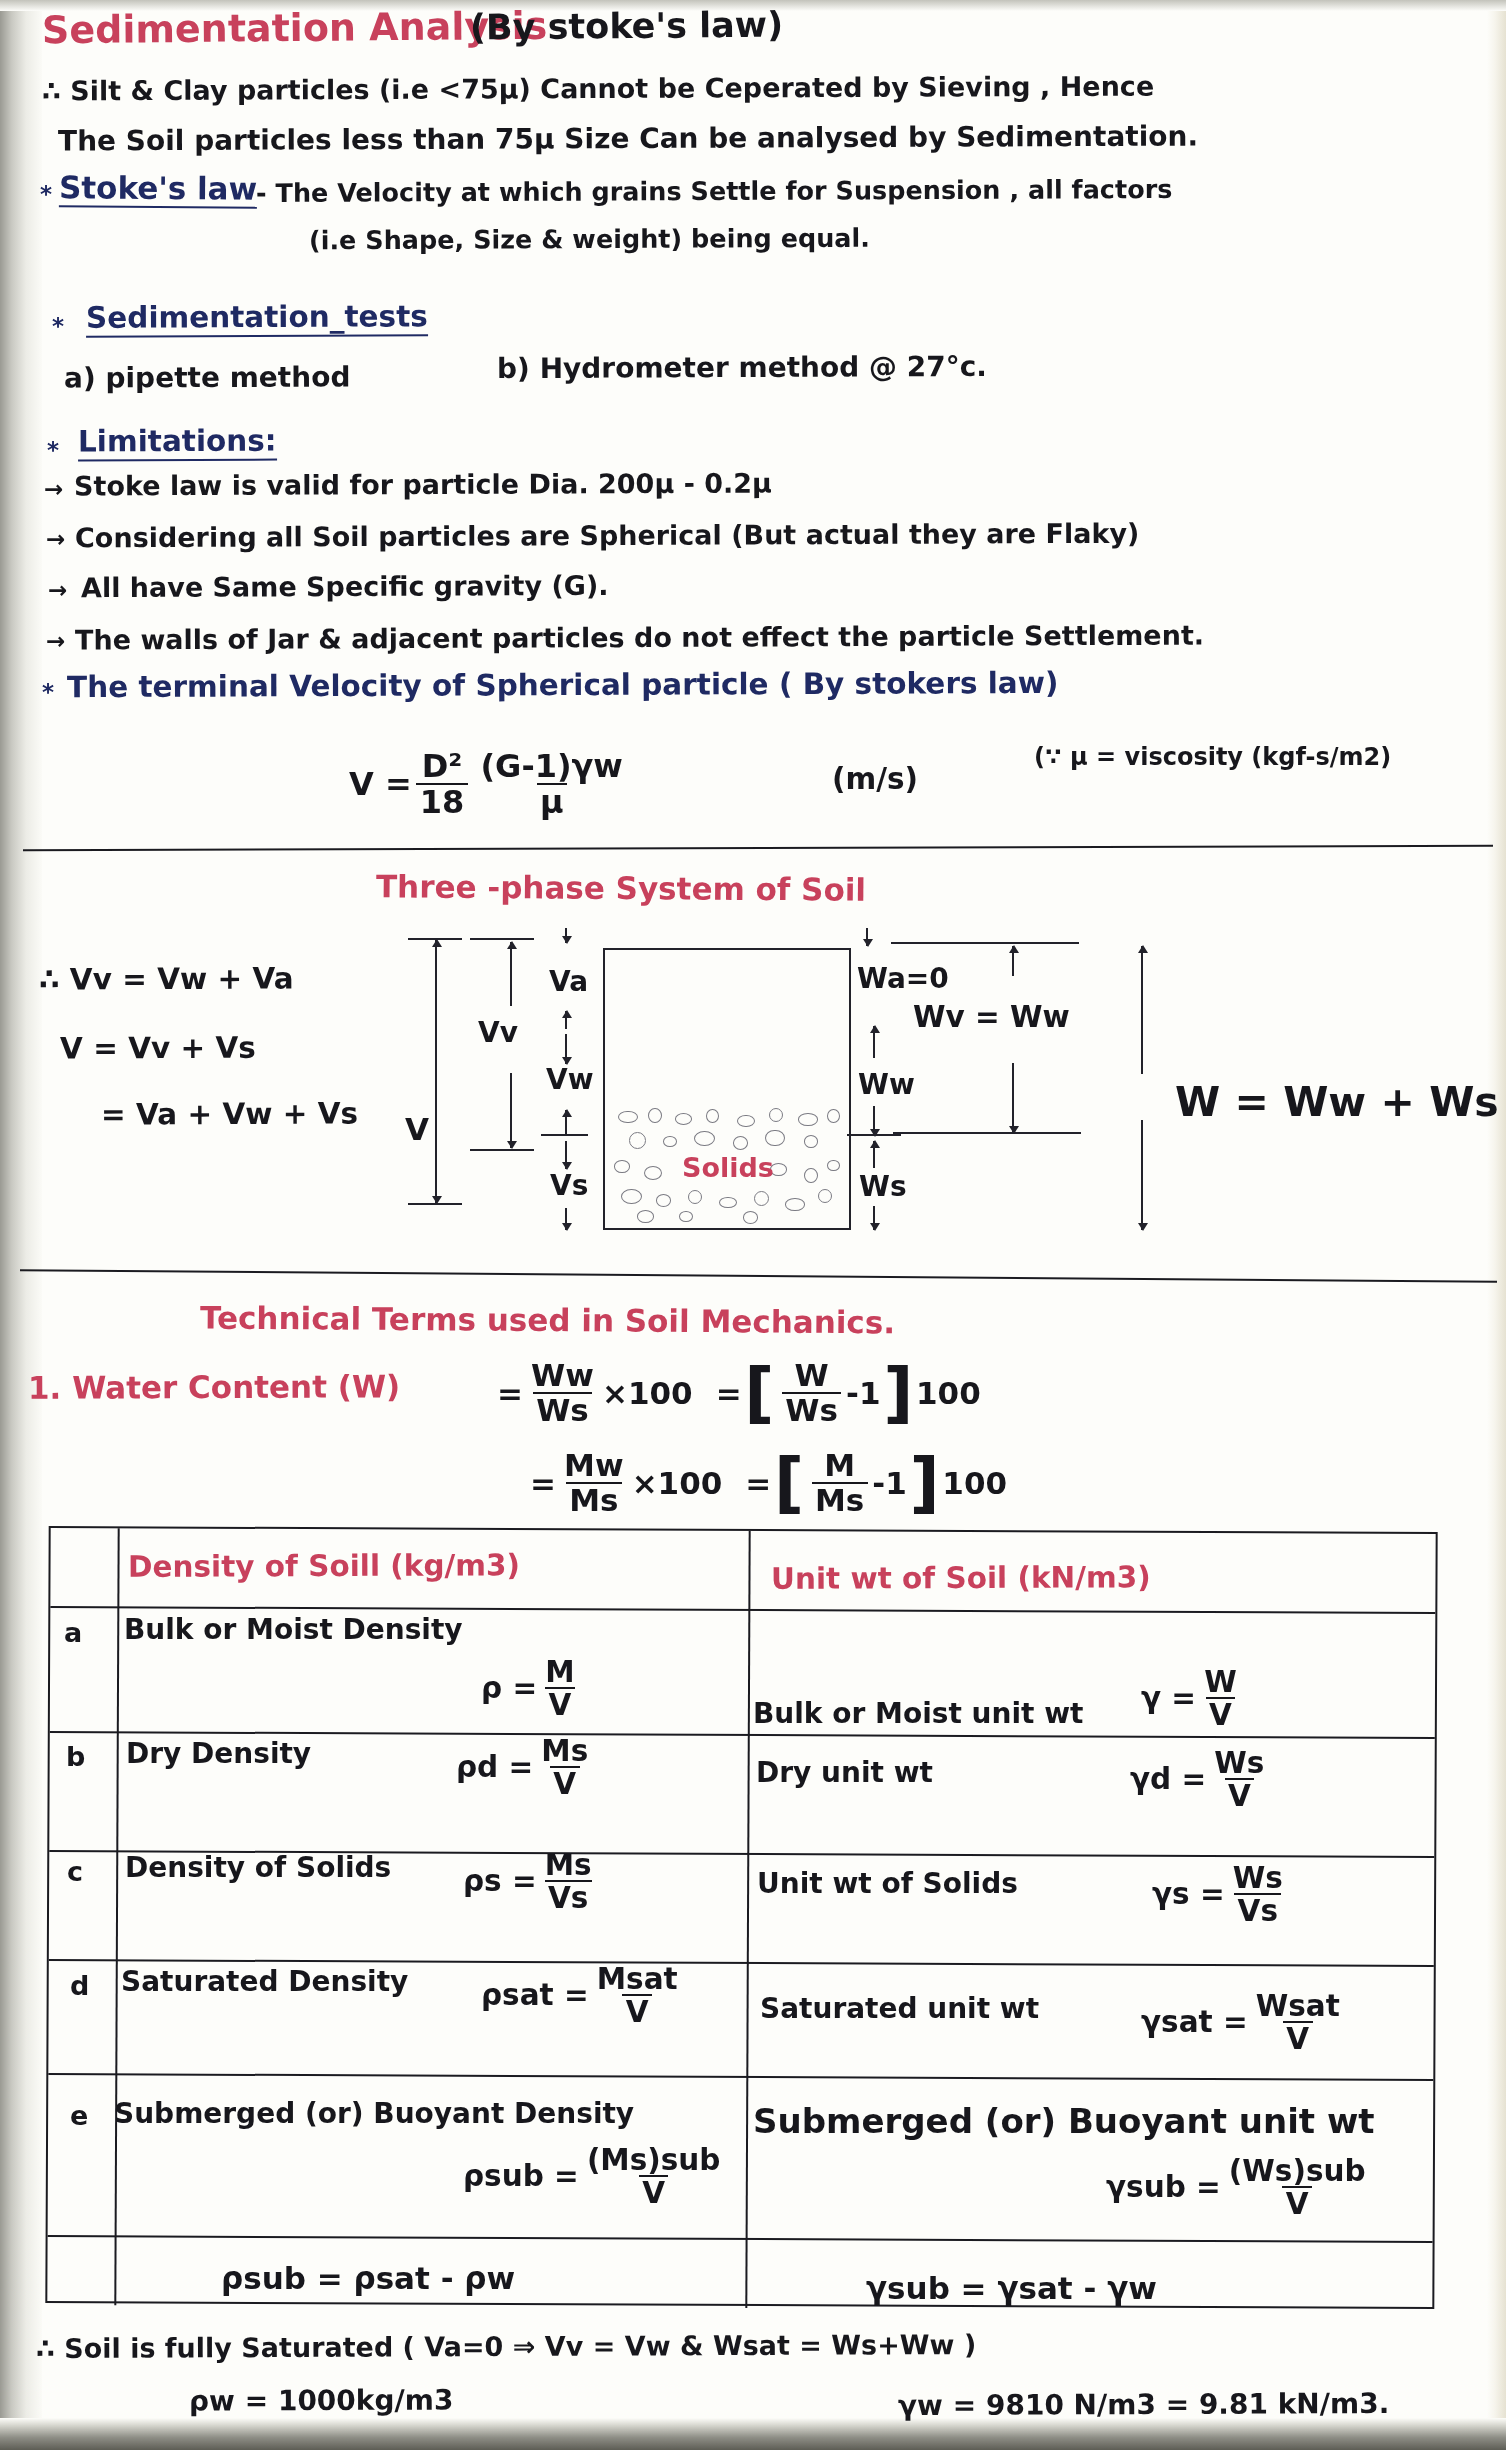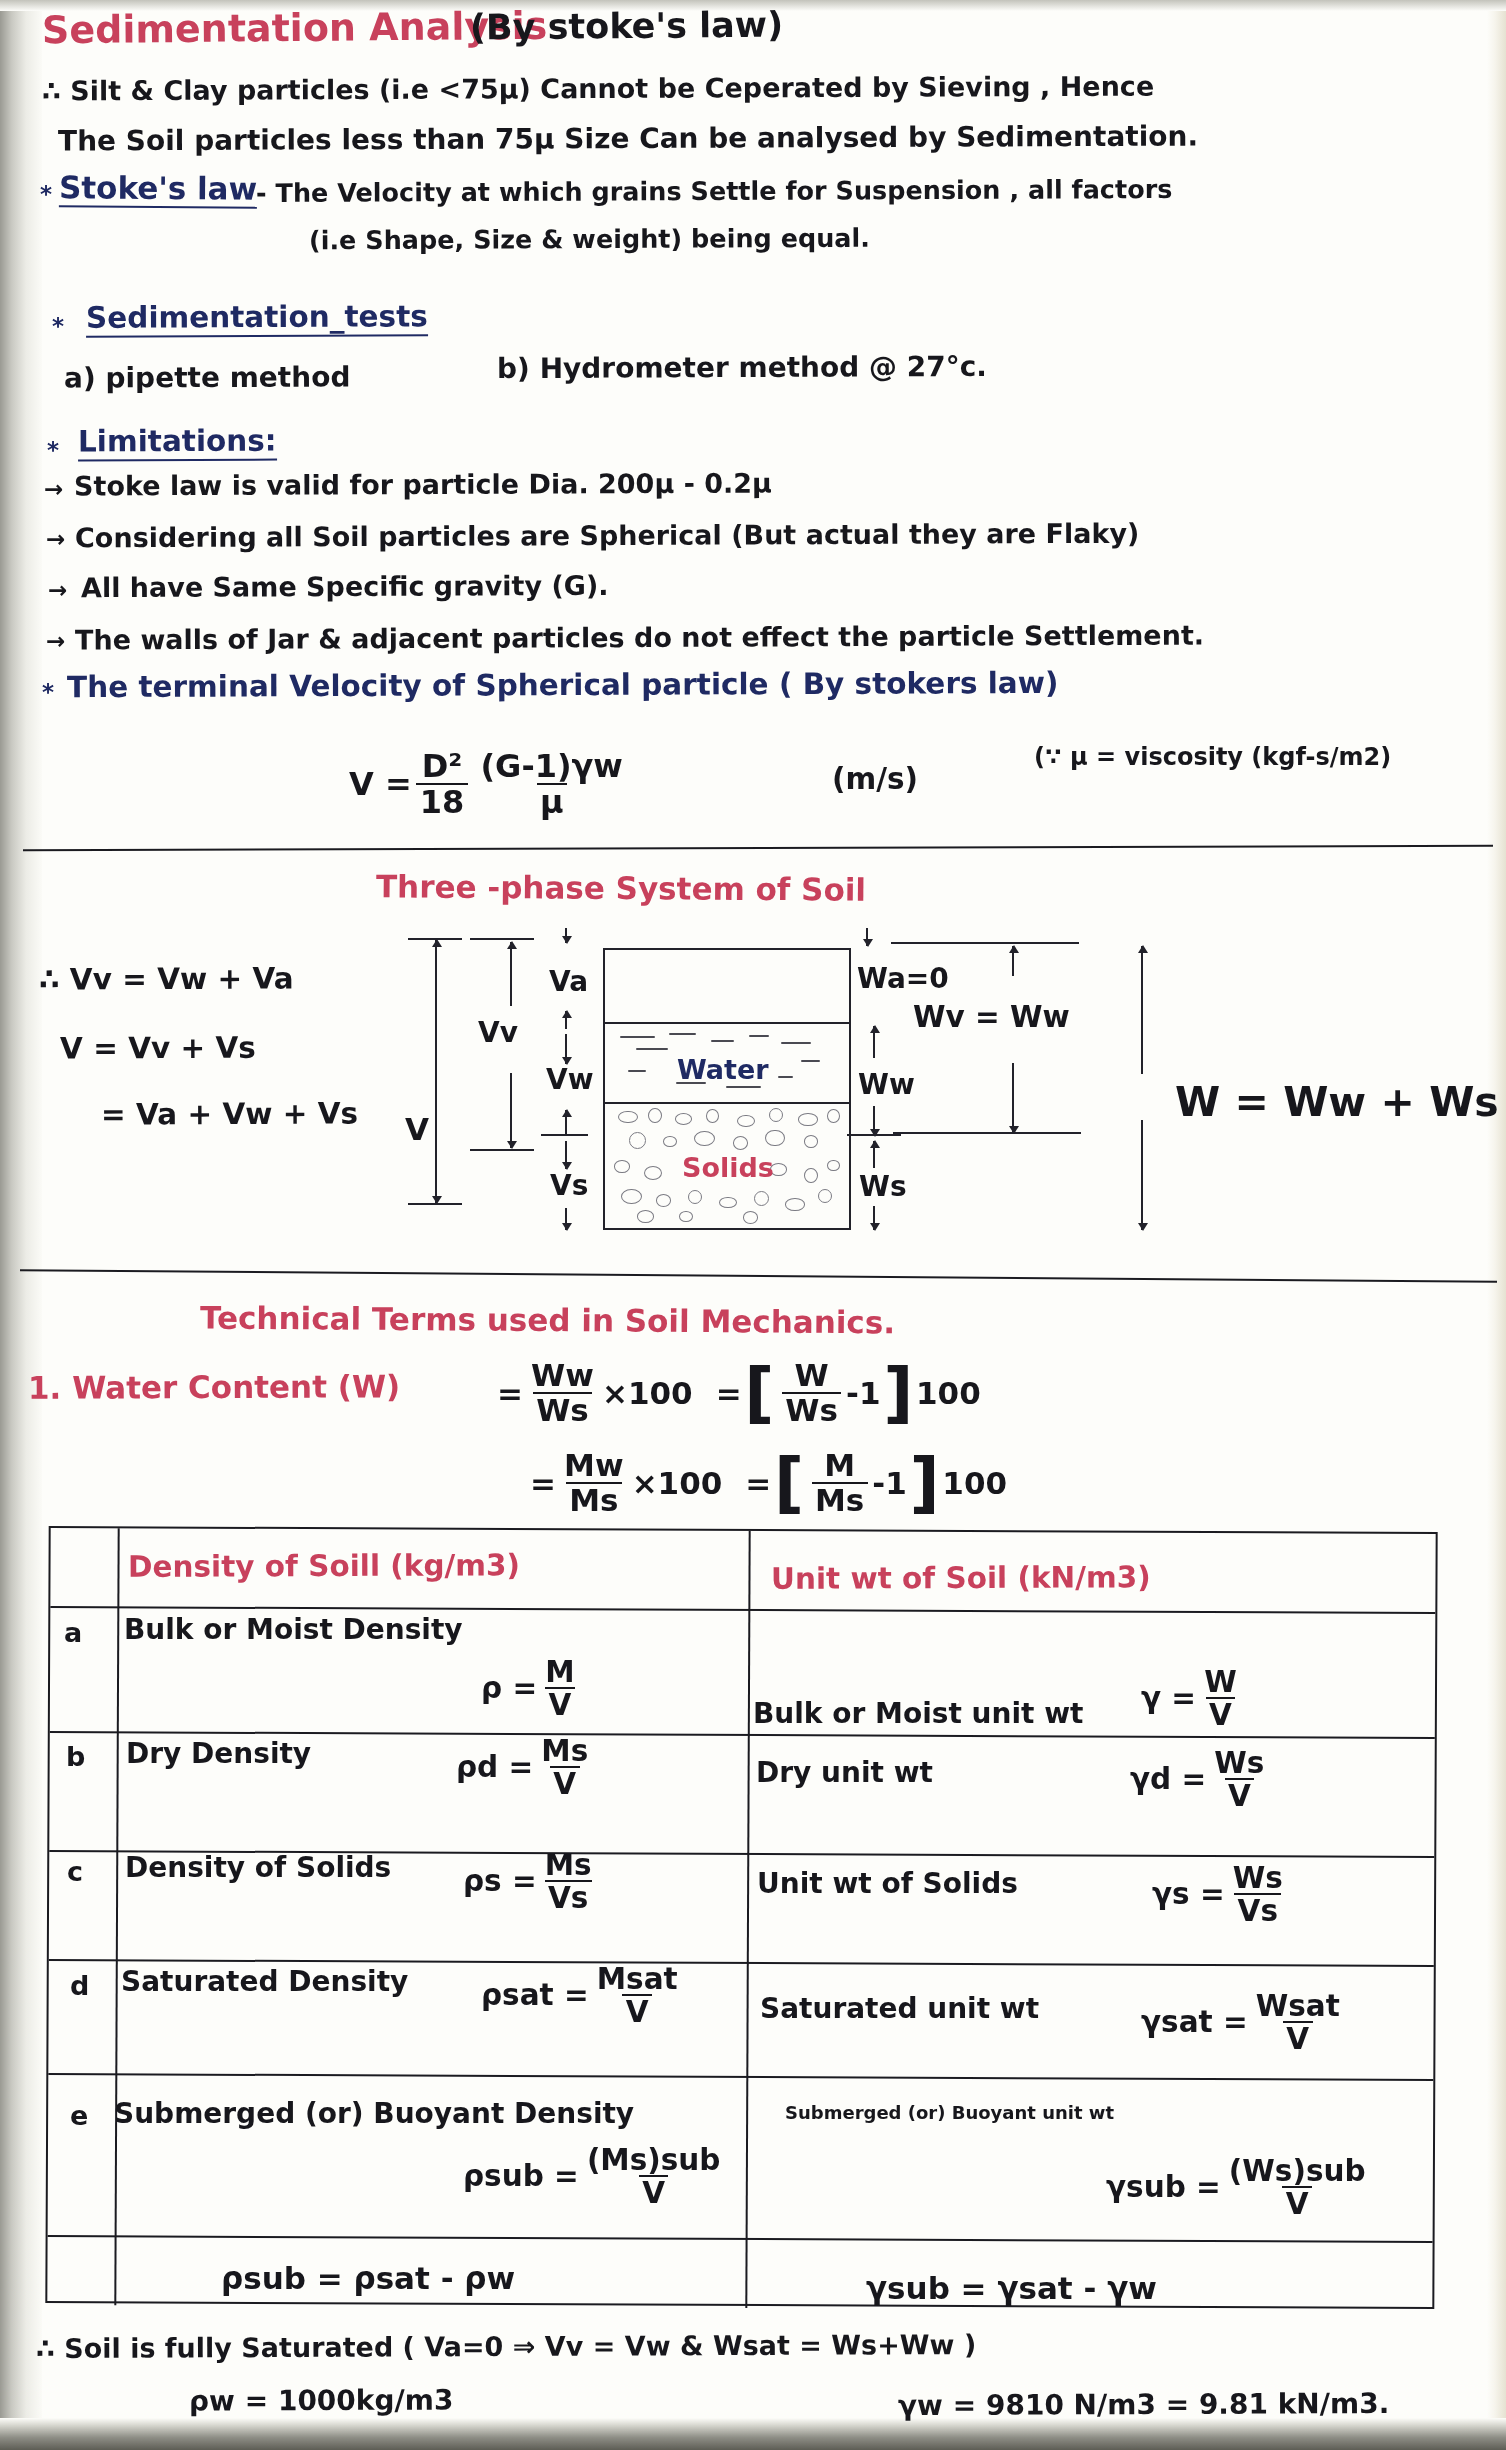--- a/index.html
+++ b/index.html
@@ -171,34 +171,20 @@
   <div class="dn-arrow" style="left:565px;top:1034px;height:29.5px;"></div>
   <div class="t hw ink-black" style="left:546px;top:1066px;font-size:28px;">Vw</div>
   <div class="up-arrow" style="left:565px;top:1110px;height:25.5px;"></div>
   <div class="tick" style="left:541px;top:1134px;width:47px;"></div>
 
   <div class="dn-arrow" style="left:565px;top:1141px;height:28px;"></div>
   <div class="t hw ink-black" style="left:550px;top:1172px;font-size:28px;">Vs</div>
   <div class="dn-arrow" style="left:565px;top:1208px;height:21.5px;"></div>
 
   <div class="tp-box" style="left:603px;top:948px;width:248px;height:282px;">
-    <div class="tp-sec water dashes" style="top:72px;height:82px;">
-      <span style="left:14.8px;top:12px;width:35px;"></span>
-      <span style="left:64px;top:9.4px;width:27px;"></span>
-      <span style="left:106px;top:16px;width:23px;"></span>
-      <span style="left:144px;top:10.7px;width:20px;"></span>
-      <span style="left:176px;top:17.5px;width:29.5px;"></span>
-      <span style="left:31px;top:24px;width:32px;"></span>
-      <span style="left:196px;top:36px;width:19px;"></span>
-      <span style="left:23px;top:46px;width:17.5px;"></span>
-      <span style="left:71px;top:58px;width:29.5px;"></span>
-      <span style="left:121px;top:62px;width:35px;"></span>
-      <span style="left:173px;top:52px;width:14.8px;"></span>
-      <span class="hw ink-blue" style="position:absolute;left:72px;top:29.5px;height:auto;background:none;font-size:27px;">Water</span>
-    </div>
     <div class="tp-sec grains" style="top:154px;height:124px;">
       <span style="left:13.4px;top:6.7px;width:17.5px;height:10.7px;"></span>
       <span style="left:43px;top:4px;width:12px;height:13.4px;"></span>
       <span style="left:70px;top:9.4px;width:14.8px;height:9.4px;"></span>
       <span style="left:101px;top:5.4px;width:10.7px;height:12px;"></span>
       <span style="left:132px;top:10.7px;width:16px;height:10.7px;"></span>
       <span style="left:164px;top:4px;width:12px;height:12px;"></span>
       <span style="left:193px;top:9.4px;width:17.5px;height:10.7px;"></span>
       <span style="left:222px;top:5.4px;width:10.7px;height:12px;"></span>
       <span style="left:24px;top:28px;width:14.8px;height:14.8px;"></span>
@@ -401,21 +387,21 @@
   <div class="t hw ink-black" style="left:114px;top:2100px;font-size:28px;">Submerged (or) Buoyant Density</div>
   <div class="t hw ink-black" style="left:463px;top:2145px;font-size:29.5px;">
     <span class="eqline">
       <span>ρsub =</span>
       <span class="frac">
         <span class="num">(Ms)sub</span>
         <span class="den">V</span>
       </span>
     </span>
   </div>
-  <div class="t hw ink-black" style="left:753px;top:2104px;font-size:18px;margin-left:32px;">Submerged (or) Buoyant unit wt</div>
+  <div class="t hw ink-black" style="left:753px;top:2104px;font-size:34px;">Submerged (or) Buoyant unit wt</div>
   <div class="t hw ink-black" style="left:1106px;top:2156px;font-size:29.5px;">
     <span class="eqline">
       <span>γsub =</span>
       <span class="frac">
         <span class="num">(Ws)sub</span>
         <span class="den">V</span>
       </span>
     </span>
   </div>
 

